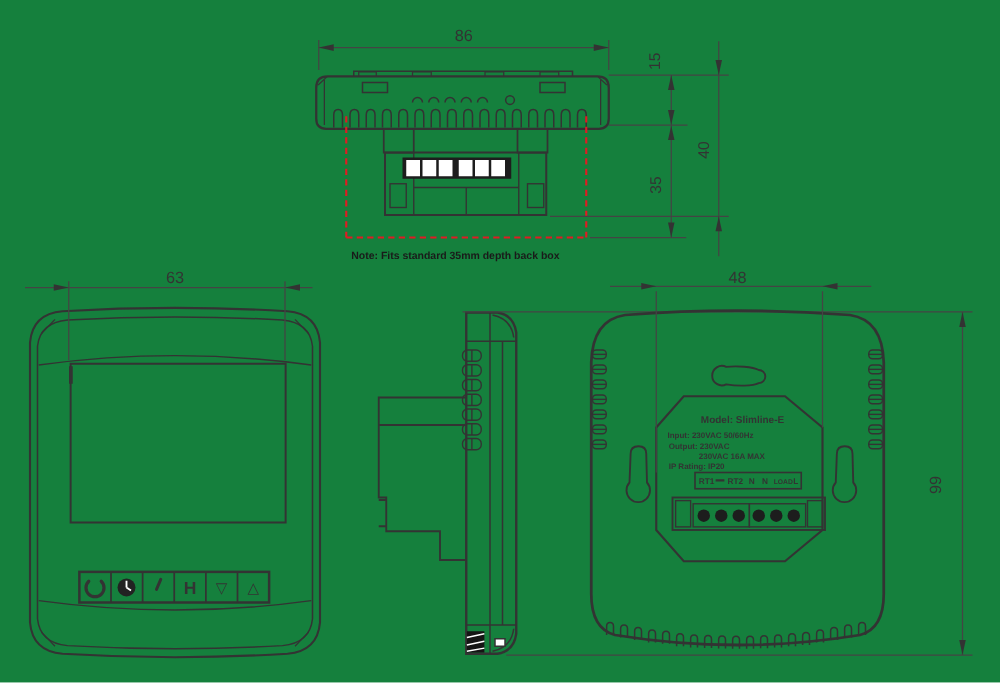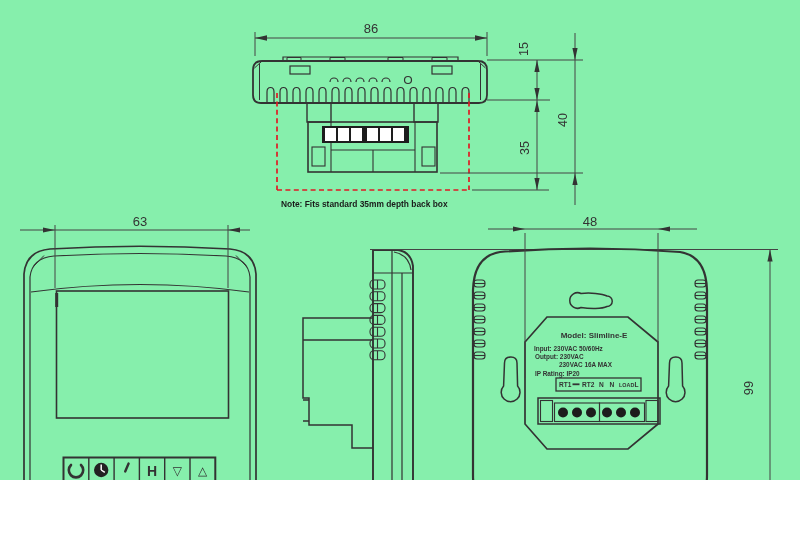--- a/index.html
+++ b/index.html
@@ -1,16 +1,16 @@
 <!DOCTYPE html>
 <html><head>
 <meta charset="utf-8">
 <style>
   html,body{margin:0;padding:0;background:#fff;}
-  #canvas{position:relative;width:800px;height:480px;background:#86efac;overflow:hidden;
+  #canvas{position:relative;width:800px;height:546px;background:#15803d;overflow:hidden;
           font-family:"Liberation Sans",sans-serif;}
   svg{position:absolute;top:0;left:0;}
   svg text{fill:#333;font-family:"Liberation Sans",sans-serif;}
   .dim-text{font-size:13px;}
   .rot{font-size:12.5px;}
   .note{font-size:8.4px;font-weight:bold;fill:#1a1a1a;}
   .lbl-model{font-size:8px;font-weight:bold;}
   .lbl-small{font-size:6.4px;font-weight:bold;}
   .term-lbl{font-size:6.6px;font-weight:bold;}
   .term-lbl-sm{font-size:5.4px;font-weight:bold;}

